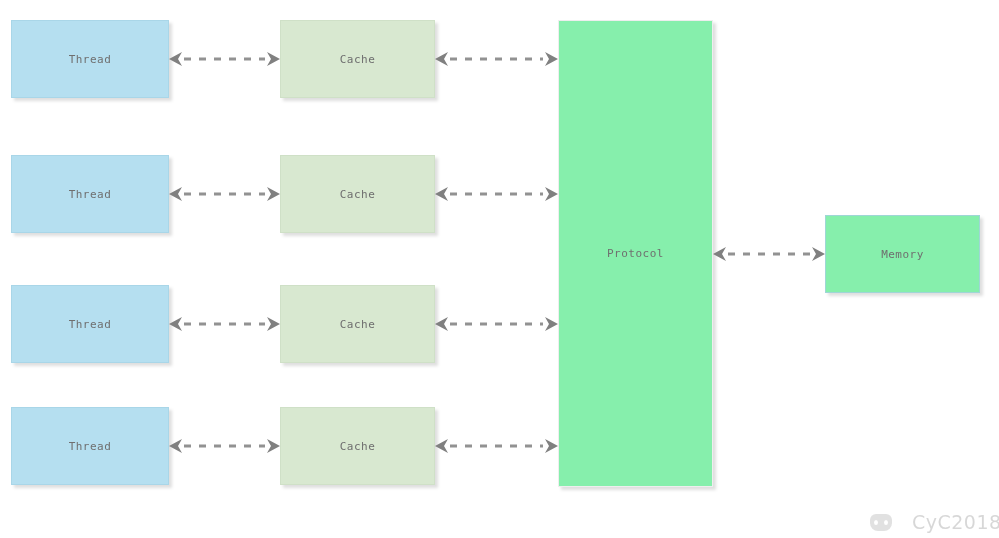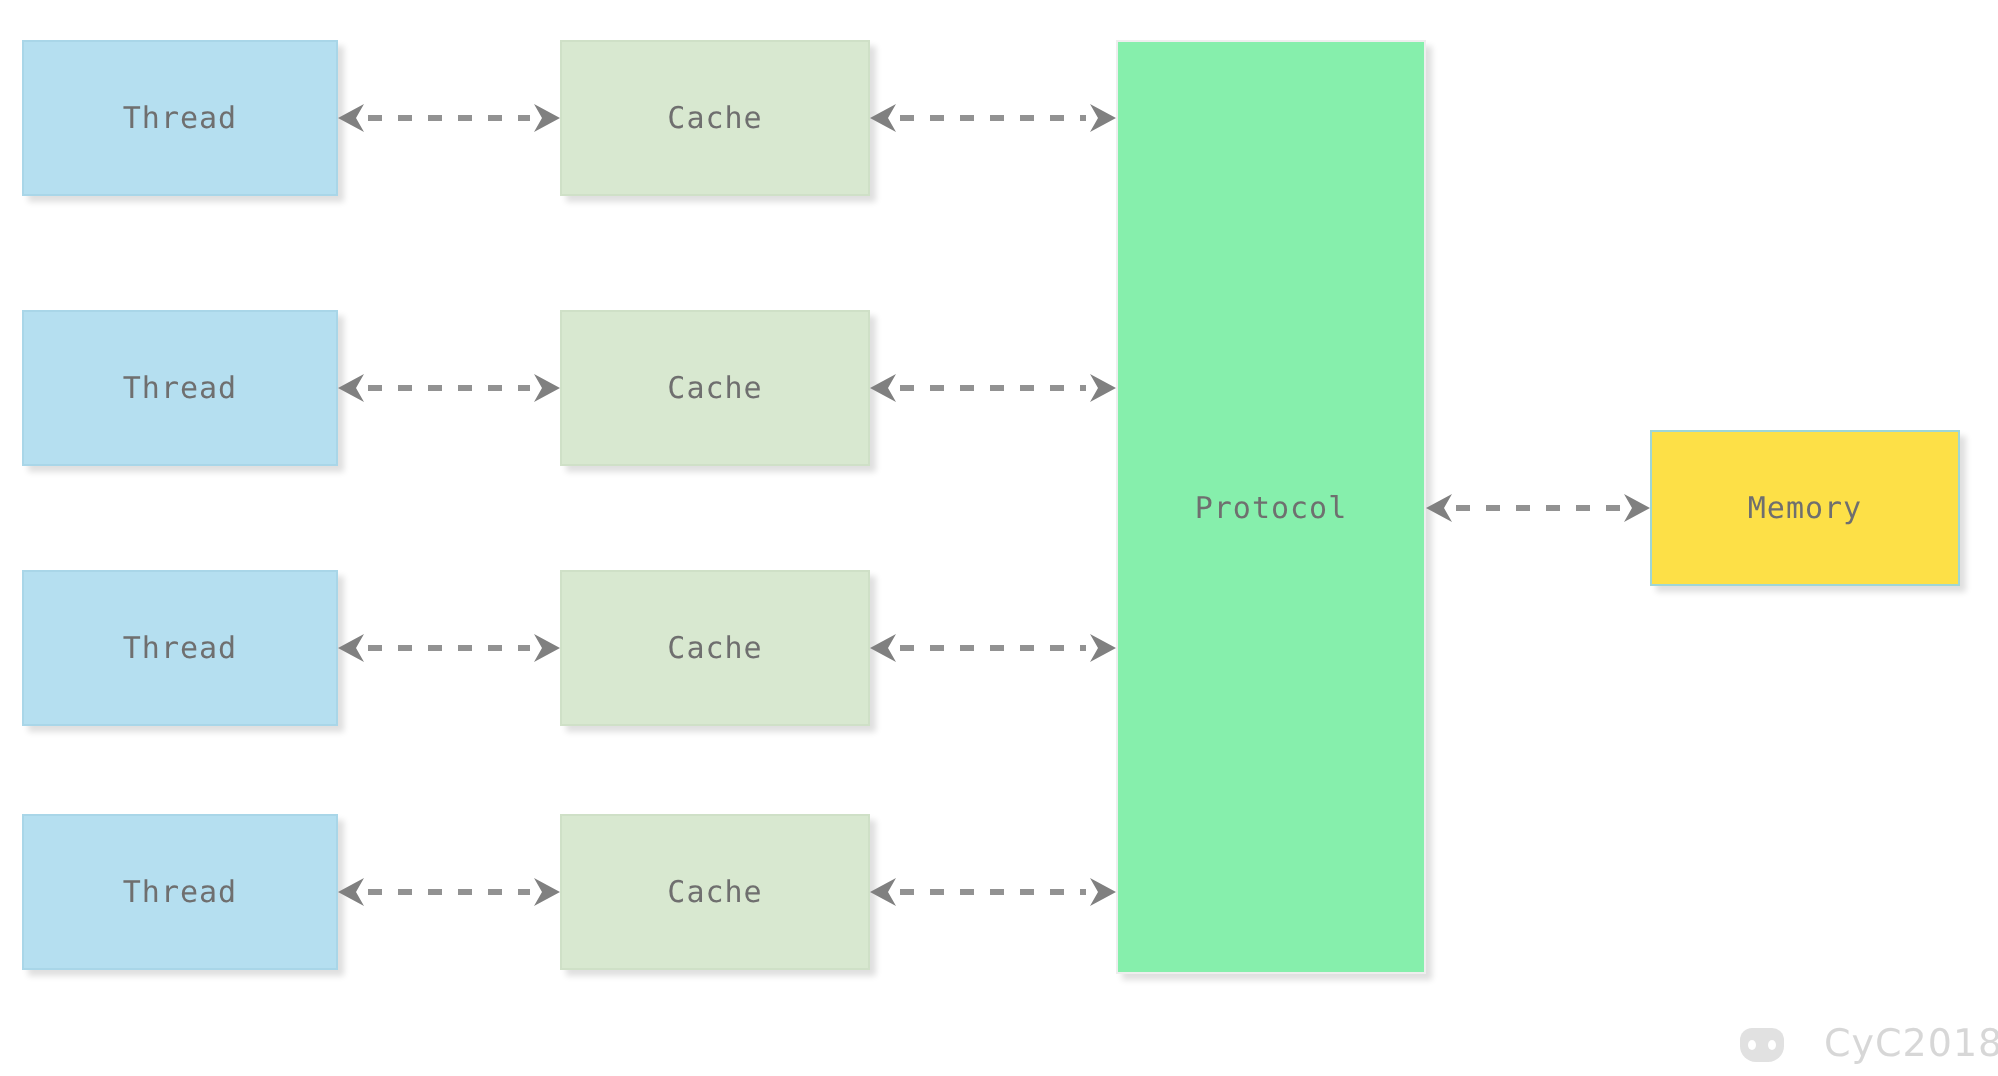--- a/index.html
+++ b/index.html
@@ -15,21 +15,21 @@
     overflow: hidden;
     font-family: "DejaVu Sans Mono", "Liberation Mono", monospace;
   }
   .node {
     position: absolute;
     box-sizing: border-box;
     display: flex;
     align-items: center;
     justify-content: center;
     font-family: "DejaVu Sans Mono", "Liberation Mono", monospace;
-    font-size: 15px;
+    font-size: 11px;
     letter-spacing: 0.5px;
     color: #6f6f6f;
     box-shadow: 3px 3px 3px rgba(0,0,0,0.13);
     border: 1px solid rgba(0,0,0,0.04);
   }
   .node-thread {
     background: #b5dff0;
     border-color: #a9d6e8;
   }
   .node-cache {
@@ -126,21 +126,21 @@
       </div>
       <div class="node node-cache" style="left: 280px; top: 285px; width: 155px; height: 78px; background: rgb(216, 232, 208);">
         <span>Cache</span>
       </div>
       <div class="node node-cache" style="left: 280px; top: 407px; width: 155px; height: 78px; background: rgb(216, 232, 208);">
         <span>Cache</span>
       </div>
       <div class="node node-protocol" style="left: 558px; top: 20px; width: 155px; height: 467px; background: #86efac;">
         <span>Protocol</span>
       </div>
-      <div class="node node-memory" style="left: 825px; top: 215px; width: 155px; height: 78px; background: #fde047;">
+      <div class="node node-memory" style="left: 825px; top: 215px; width: 155px; height: 78px; background: #86efac;">
         <span>Memory</span>
       </div>
       <div class="conn" style="left: 169px; top: 47px; width: 111px;">
         <svg width="111" height="24" viewBox="0 0 111 24">
           <path d="M0,12 L13,5 L9,12 L13,19 Z" fill="#808080"></path>
           <path d="M111,12 L98,5 L102,12 L98,19 Z" fill="#808080"></path>
           <line x1="15" y1="12" x2="96" y2="12" stroke="#808080" stroke-width="3" stroke-dasharray="7 8" opacity="0.85"></line>
         </svg>
       </div>
       <div class="conn" style="left: 169px; top: 182px; width: 111px;">

